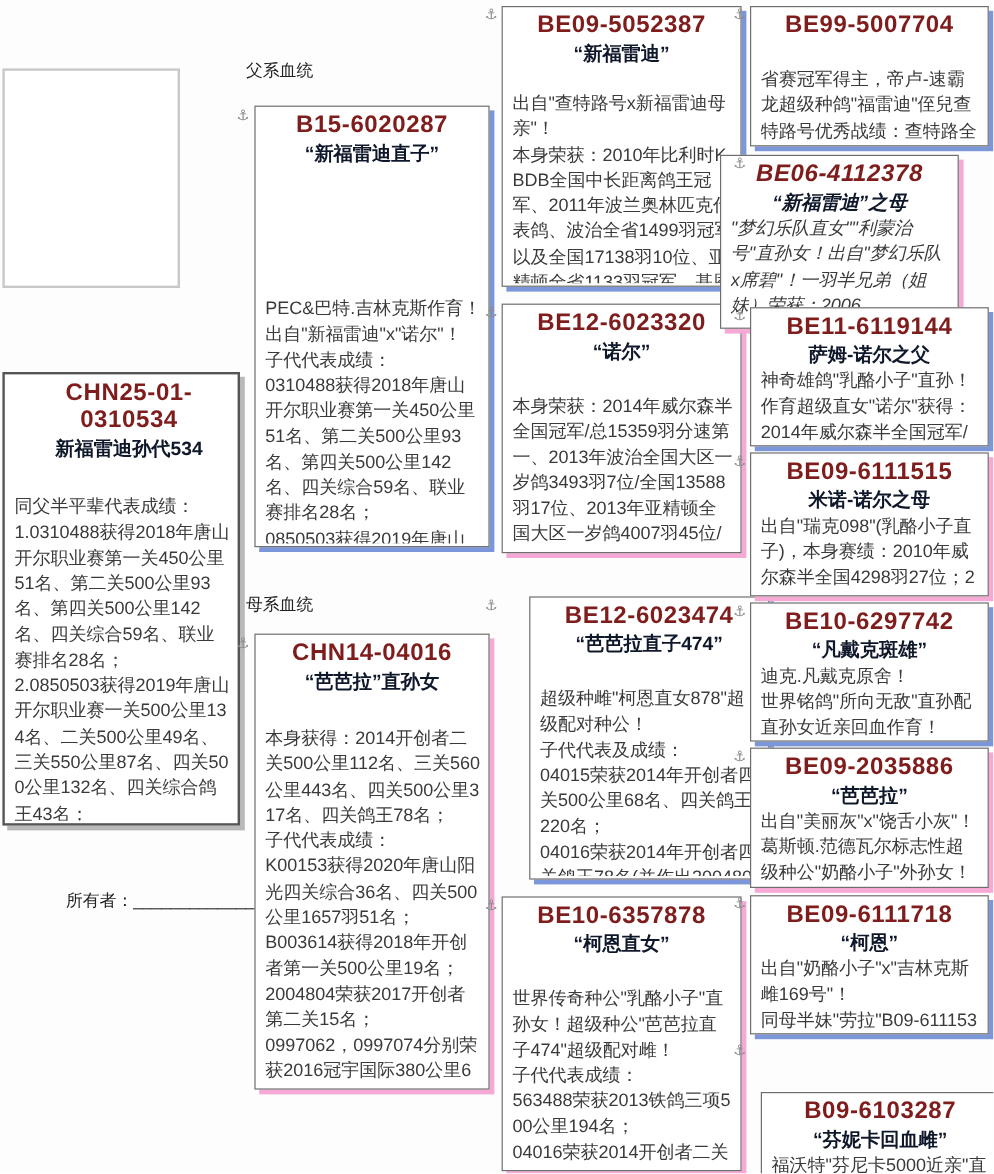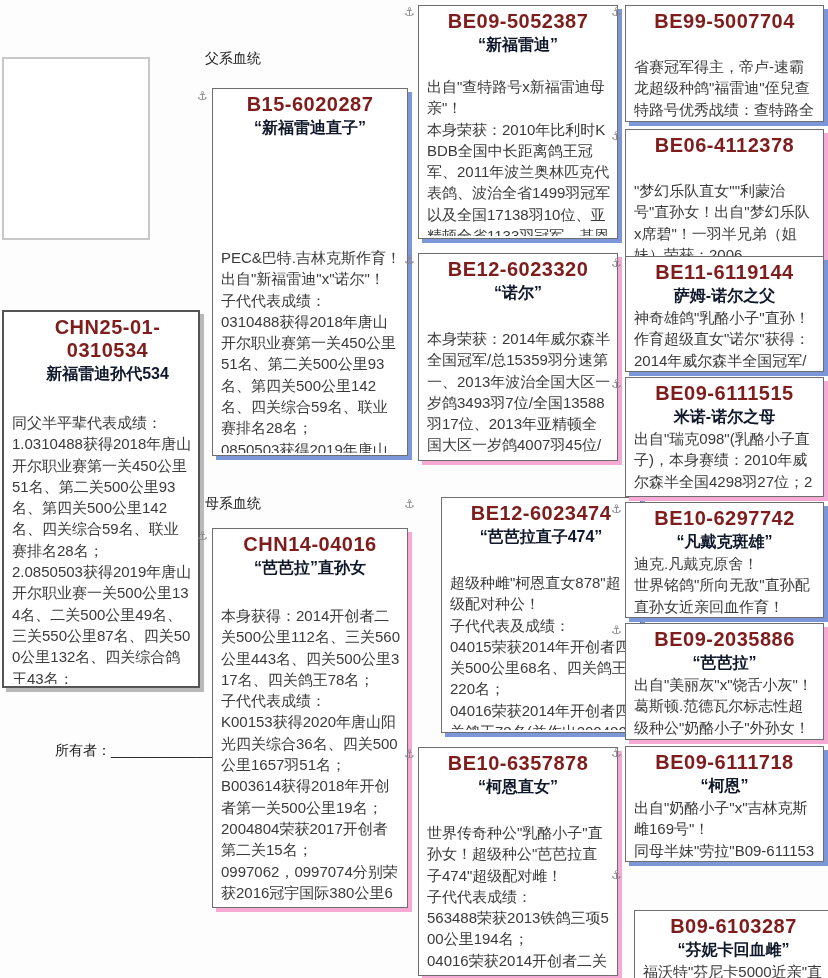--- a/index.html
+++ b/index.html
@@ -93,22 +93,23 @@
 563488荣获2013铁鸽三项500公里194名；
 04016荣获2014开创者二关500公里112名、三关560公里443名、四关500公里317名、四关</div>
   </div>
 
   <div class="pbox sire" style="left:625px;top:5px;width:199px;height:117px;">
     <div class="ring">BE99-5007704</div>
     <div class="pname"></div>
     <div class="pbody" style="top:50px;">省赛冠军得主，帝卢-速霸龙超级种鸽"福雷迪"侄兒查特路号优秀战绩：查特路全省冠军</div>
   </div>
 
-  <div class="pbox dam" style="left:625px;top:129px;width:199px;height:145px;">
+  <div class="pbox dam" style="left:600px;top:129px;width:199px;height:145px;font-style:italic;">
     <div class="ring">BE06-4112378</div>
+    <div class="pname">“新福雷迪”之母</div>
     <div class="pbody" style="top:50px;">"梦幻乐队直女""利蒙治号"直孙女！出自"梦幻乐队x席碧"！一羽半兄弟（姐妹）荣获：2006</div>
   </div>
 
   <div class="pbox sire" style="left:625px;top:256px;width:199px;height:116px;">
     <div class="ring">BE11-6119144</div>
     <div class="pname">萨姆-诺尔之父</div>
     <div class="pbody" style="top:50px;">神奇雄鸽"乳酪小子"直孙！作育超级直女"诺尔"获得：2014年威尔森半全国冠军/总15359羽</div>
   </div>
 
   <div class="pbox dam" style="left:625px;top:377px;width:199px;height:120px;">

